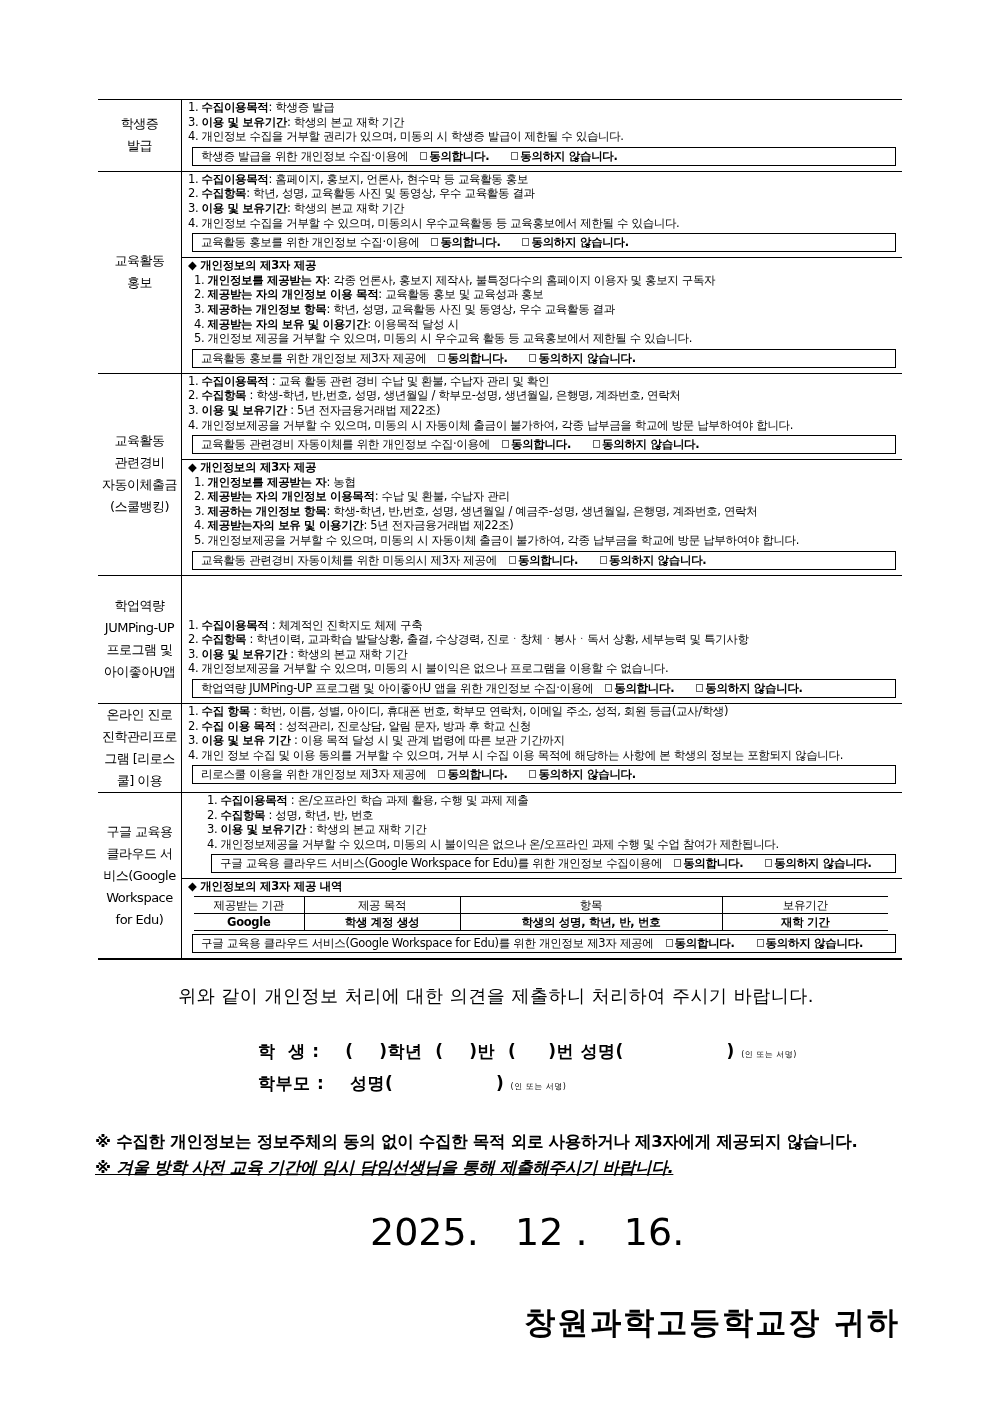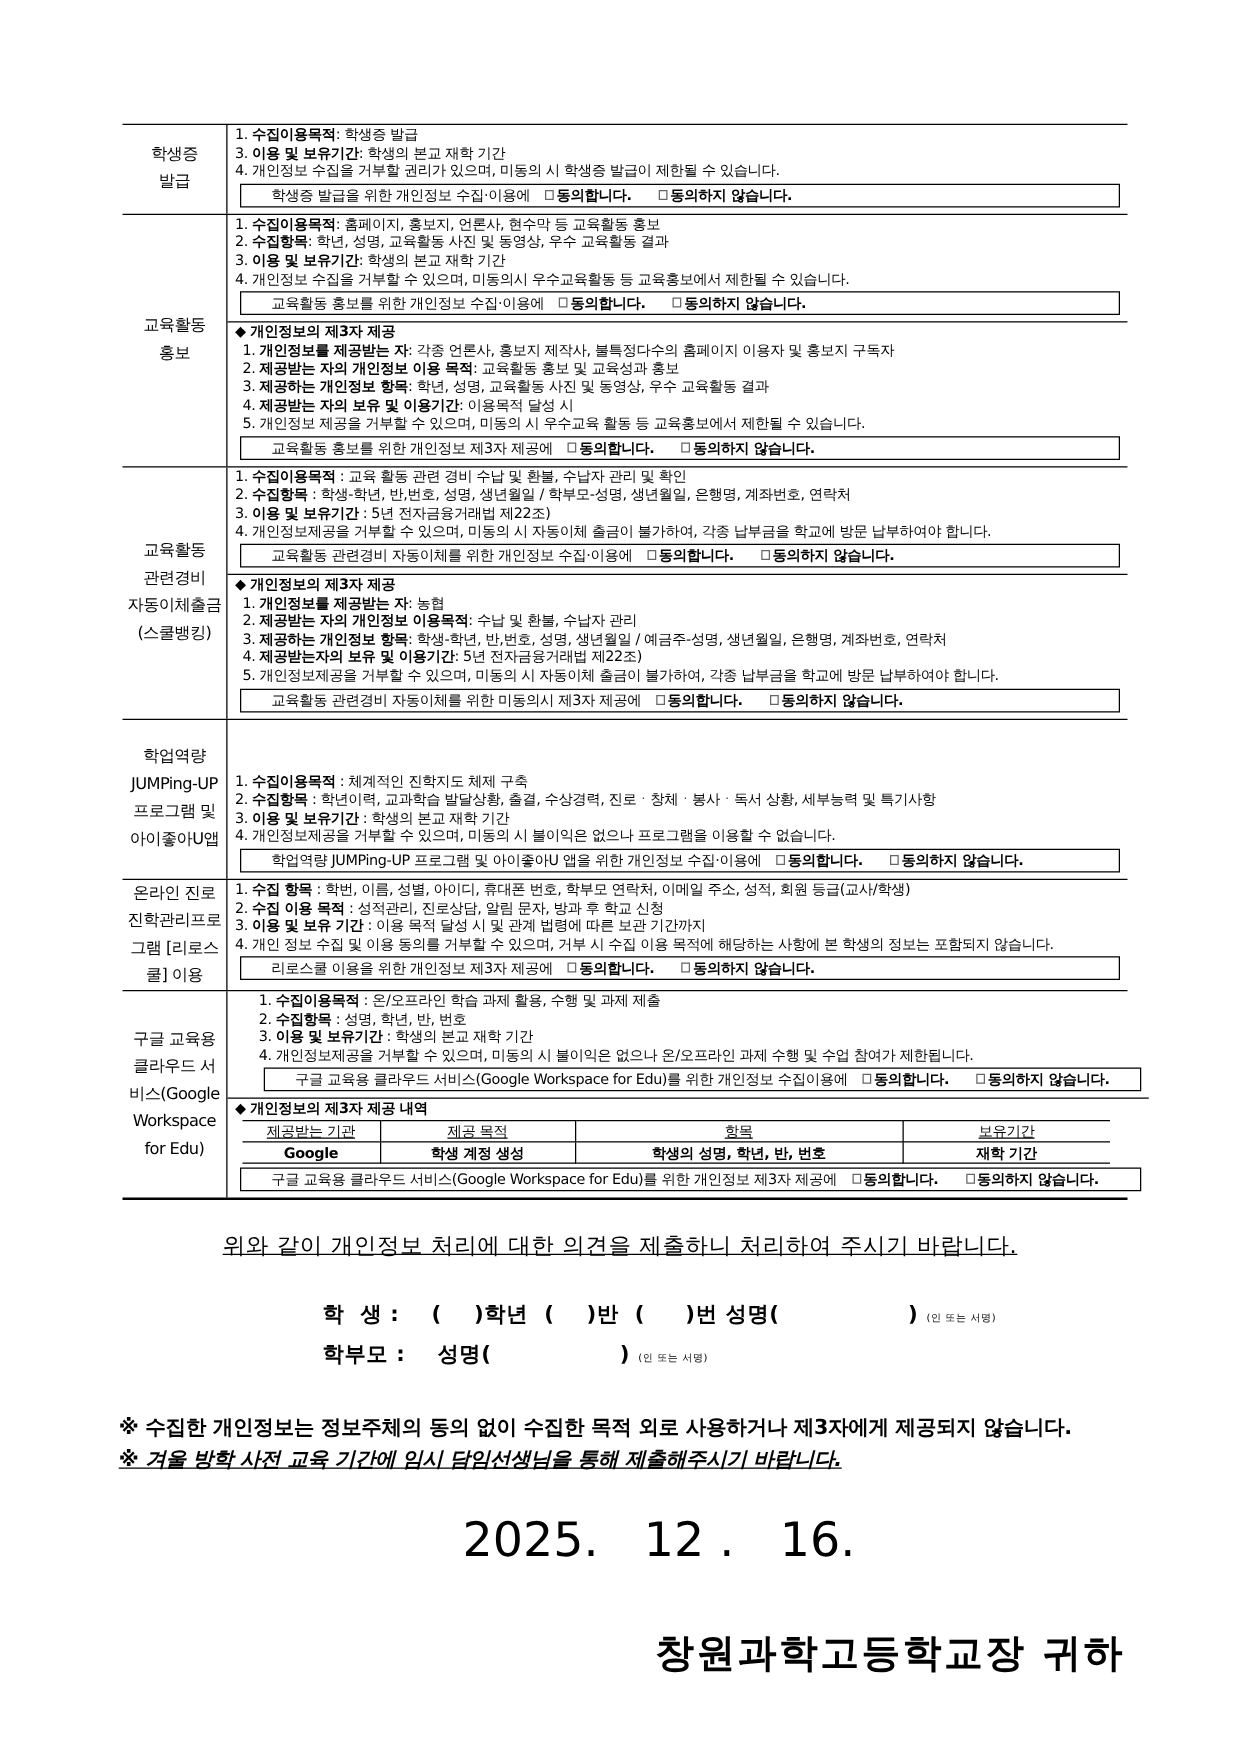--- a/index.html
+++ b/index.html
@@ -20,36 +20,36 @@
   .label-cell .lbl { white-space: pre-line; }
   .content-cell { flex: 1; display: flex; flex-direction: column; }
   .sub { padding: 0 6px 3px 0px; }
   .sub + .sub { border-top: 1.5px solid #000; }
   .item { font-size: 11.5px; line-height: 14.6px; letter-spacing: -0.35px; white-space: nowrap; }
   .item.wrap { white-space: normal; }
   .item b { font-weight: bold; }
   .heading { font-size: 11.5px; line-height: 14.6px; font-weight: bold; letter-spacing: -0.3px; }
   .inset { padding-left: 6px; }
   .consent-box {
-    border: 1px solid #000; margin: 3px 0 2px 4px; padding: 1px 24px;
+    border: 1px solid #000; margin: 3px 0 2px 4px; padding: 1px 8px;
     font-size: 11.5px; line-height: 15px; letter-spacing: -0.3px; white-space: nowrap;
   }
   .consent-box .opt { display: inline-block; }
   .consent-box .opt b { font-weight: bold; }
   .chk { display: inline-block; width: 7px; height: 8px; border: 0.8px solid #666; margin: 0 2px 0 12px; vertical-align: 0px; cursor: pointer; }
   .chk.second { margin-left: 22px; }
 
   .tp-table { margin: 2px 0 0 6px; width: 694px; border-collapse: collapse; font-size: 11.5px; letter-spacing: -0.3px; }
   .tp-table th, .tp-table td { border: 1px solid #000; border-left: 1px solid #000; text-align: center; line-height: 16px; padding: 0 2px; }
   .tp-table tr > *:first-child { border-left: none; }
   .tp-table tr > *:last-child { border-right: none; }
-  .tp-table th { font-weight: normal; text-decoration: underline; }
+  .tp-table th { font-weight: normal; }
   .tp-table td { font-weight: bold; }
 
-  .closing { position: absolute; left: 0; width: 992px; text-align: center; top: 984px; font-size: 18px; letter-spacing: 0.5px; text-decoration: underline; }
+  .closing { position: absolute; left: 0; width: 992px; text-align: center; top: 984px; font-size: 18px; letter-spacing: 0.5px; }
   .sign { position: absolute; left: 258px; font-size: 17px; font-weight: bold; white-space: pre; letter-spacing: 0.5px; }
   .sign small { font-size: 8px; font-weight: normal; }
   .notice { position: absolute; left: 95px; font-size: 16.5px; font-weight: bold; white-space: nowrap; letter-spacing: -0.3px; }
   .notice.italic { font-style: italic; text-decoration: underline; }
   .date { position: absolute; left: 370px; top: 1210px; font-size: 38px; white-space: pre; }
   .recipient { position: absolute; right: 92px; top: 1302px; font-size: 31px; font-weight: bold; letter-spacing: 2px; }
 </style>
 </head>
 <body>
 

